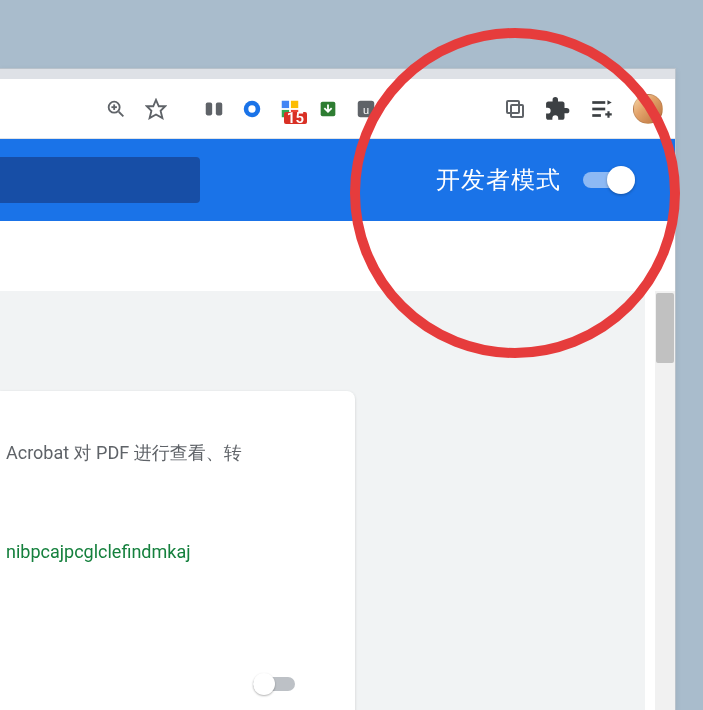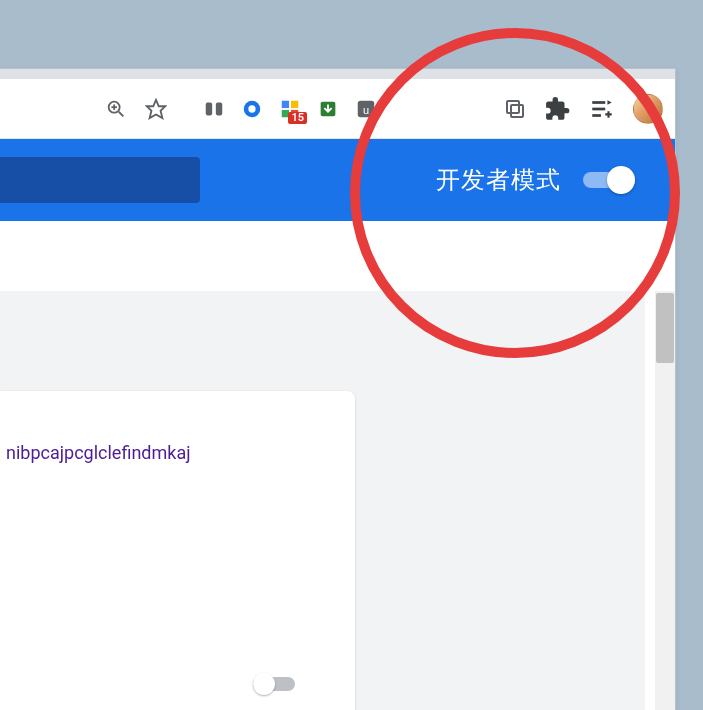--- a/index.html
+++ b/index.html
@@ -42,21 +42,21 @@
     gap: 16px;
     margin-left: 18px;
   }
   .icon { width: 22px; height: 22px; display: flex; align-items: center; justify-content: center; color: #5f6368; position: relative; }
   .icon svg { width: 100%; height: 100%; }
   .badge {
     position: absolute;
     bottom: -4px; right: -6px;
     background: #d93025;
     color: #fff;
-    font-size: 11px;
+    font-size: 15px;
     font-weight: 600;
     padding: 0 3px;
     border-radius: 2px;
     line-height: 12px;
   }
   .avatar {
     width: 30px; height: 30px;
     border-radius: 50%;
     background: linear-gradient(135deg,#f7d9a8 0%, #e3a36b 40%, #b86f3a 100%);
     border: 1px solid rgba(0,0,0,0.1);
@@ -116,21 +116,21 @@
     background: #fff;
     border-radius: 0 8px 8px 0;
     box-shadow: 0 1px 3px rgba(60,64,67,0.2);
     padding: 48px 18px 20px 6px;
     color: #5f6368;
     font-size: 18px;
     line-height: 1.6;
   }
   .card .ver { margin-bottom: 6px; }
   .card .desc { margin-bottom: 70px; }
-  .card .id { color: #4c1d95; margin-bottom: 28px; }
+  .card .id { color: #15803d; margin-bottom: 28px; }
   .card-toggle {
     position: absolute;
     right: 60px;
     bottom: 26px;
     width: 42px; height: 22px;
   }
   .card-toggle .switch-track { inset: 4px 0; background: #dadce0; }
   .card-toggle .switch-thumb { width: 22px; height: 22px; background: #fff; box-shadow: 0 1px 2px rgba(0,0,0,0.3); left: 0; }
 
   .scrollbar {
@@ -248,20 +248,21 @@
         <div class="switch-thumb"></div>
       </div>
     </div>
   </div>
 
   <div class="scrollbar-track"></div>
   <div class="scrollbar"></div>
 
   <div class="content">
     <div class="card">
+      <div class="desc">Acrobat 对 PDF 进行查看、转</div>
       <div class="id">nibpcajpcglclefindmkaj</div>
       <div class="switch off card-toggle">
         <div class="switch-track"></div>
         <div class="switch-thumb"></div>
       </div>
     </div>
   </div>
 
 </div>
 

